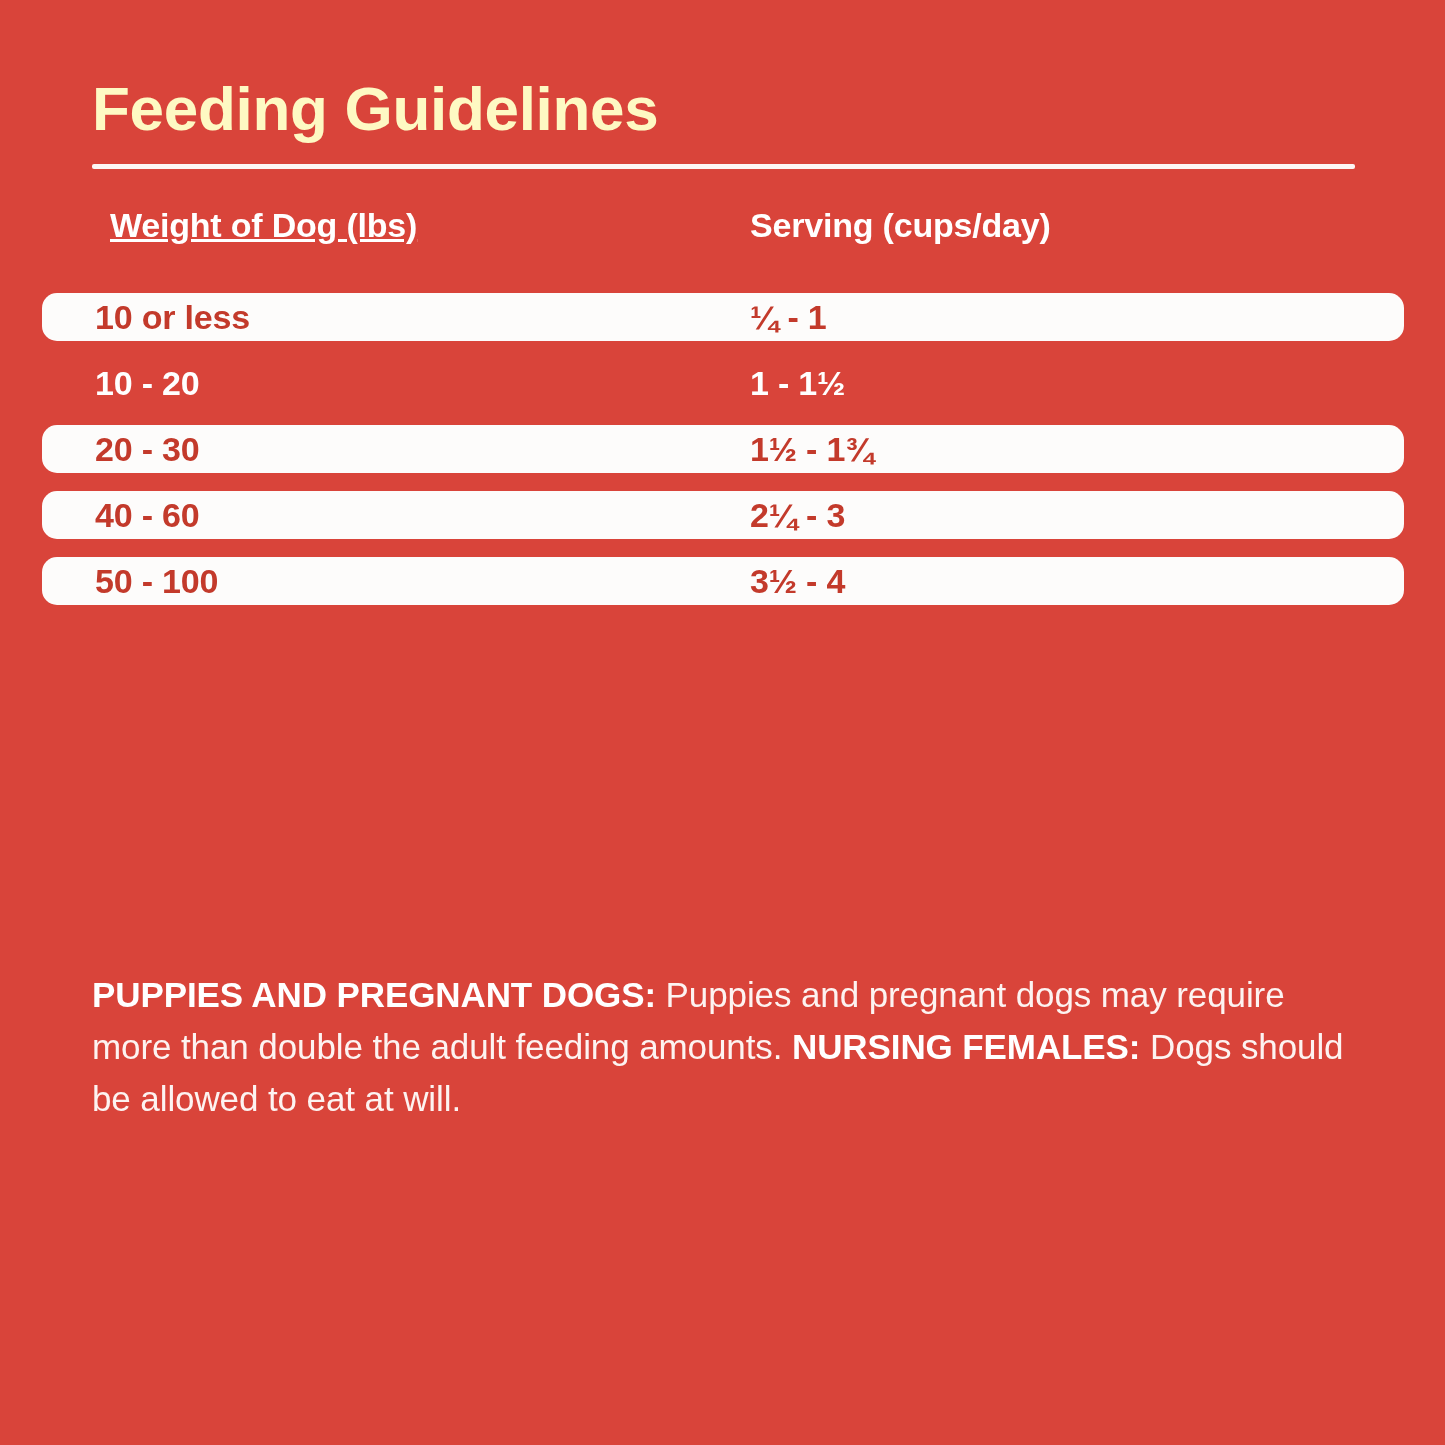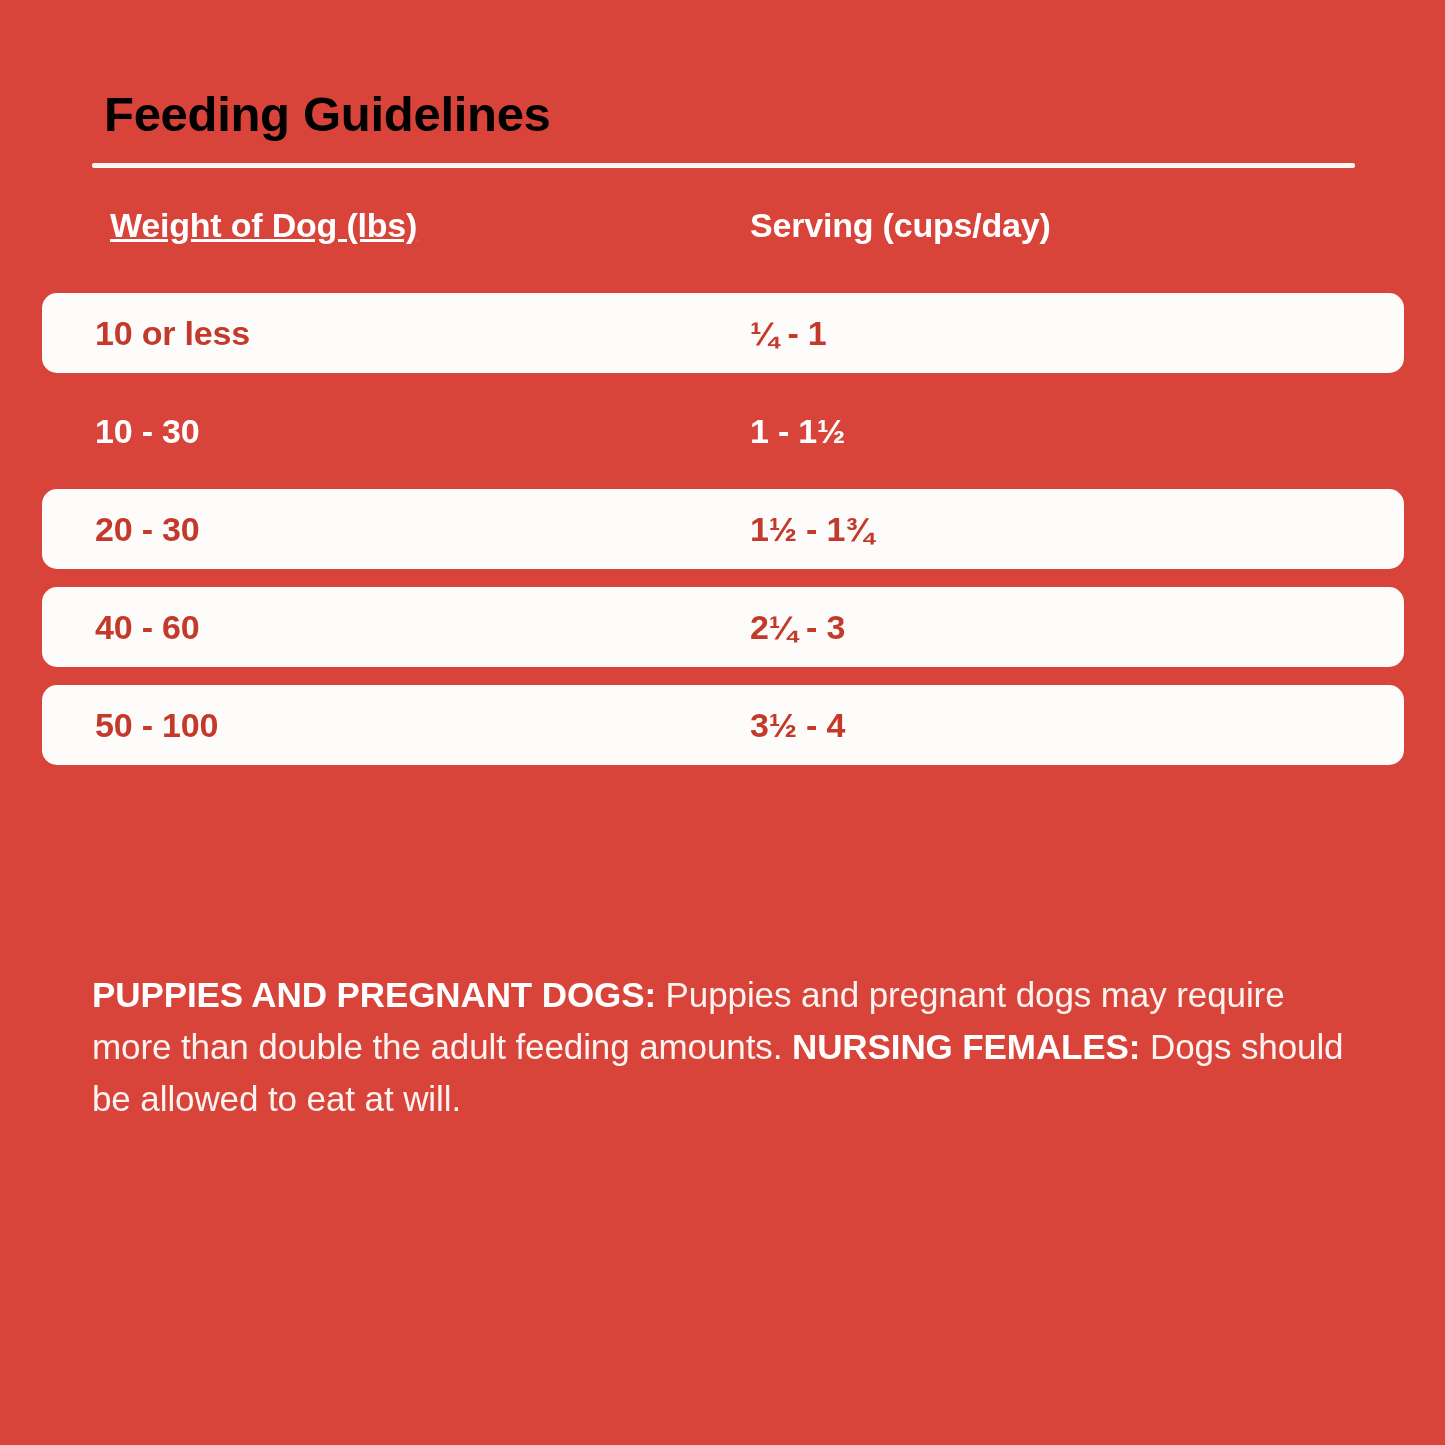--- a/index.html
+++ b/index.html
@@ -23,26 +23,26 @@
   }
 
   
   .title-block {
     position: absolute;
     left: 92px;
     top: 78px;
     width: 1265px;
   }
   .page-title {
-    font-size: 49px;
+    font-size: 62px;
     font-weight: 700;
-    color: #000000;
+    color: #fef9c3;
     letter-spacing: -0.3px;
     line-height: 1.0;
-    margin: 12px;
+    margin: 0;
     white-space: nowrap;
   }
   .title-rule {
     margin-top: 24px;
     width: 1263px;
     height: 5px;
     background: #fdf6f4;
     border-radius: 2px;
   }
 
@@ -68,21 +68,21 @@
   }
   .col-head.c1 { left: 110px; text-decoration: underline; }
   .col-head.c2 { left: 750px; }
 
   .rows {
     position: relative;
     margin-top: 25px;
   }
   .row {
     position: relative;
-    height: 80px;
+    height: 48px;
     margin-bottom: 18px;
     display: flex;
     align-items: center;
     padding-left: 28px;
   }
   .row.white {
     background: #fdfcfb;
     border-radius: 15px;
     margin-left: 42px;
     margin-right: 41px;
@@ -137,21 +137,21 @@
       <div class="col-head c1">Weight of Dog (lbs)</div>
       <div class="col-head c2">Serving (cups/day)</div>
     </div>
 
     <div class="rows" id="table-rows">
         <div class="row white">
           <span class="cell c1">10 or less</span>
           <span class="cell c2">¼ - 1</span>
         </div>
         <div class="row plain">
-          <span class="cell c1">10 - 30</span>
+          <span class="cell c1">10 - 20</span>
           <span class="cell c2">1 - 1½</span>
         </div>
         <div class="row white">
           <span class="cell c1">20 - 30</span>
           <span class="cell c2">1½ - 1¾</span>
         </div>
         <div class="row white">
           <span class="cell c1">40 - 60</span>
           <span class="cell c2">2¼ - 3</span>
         </div>

